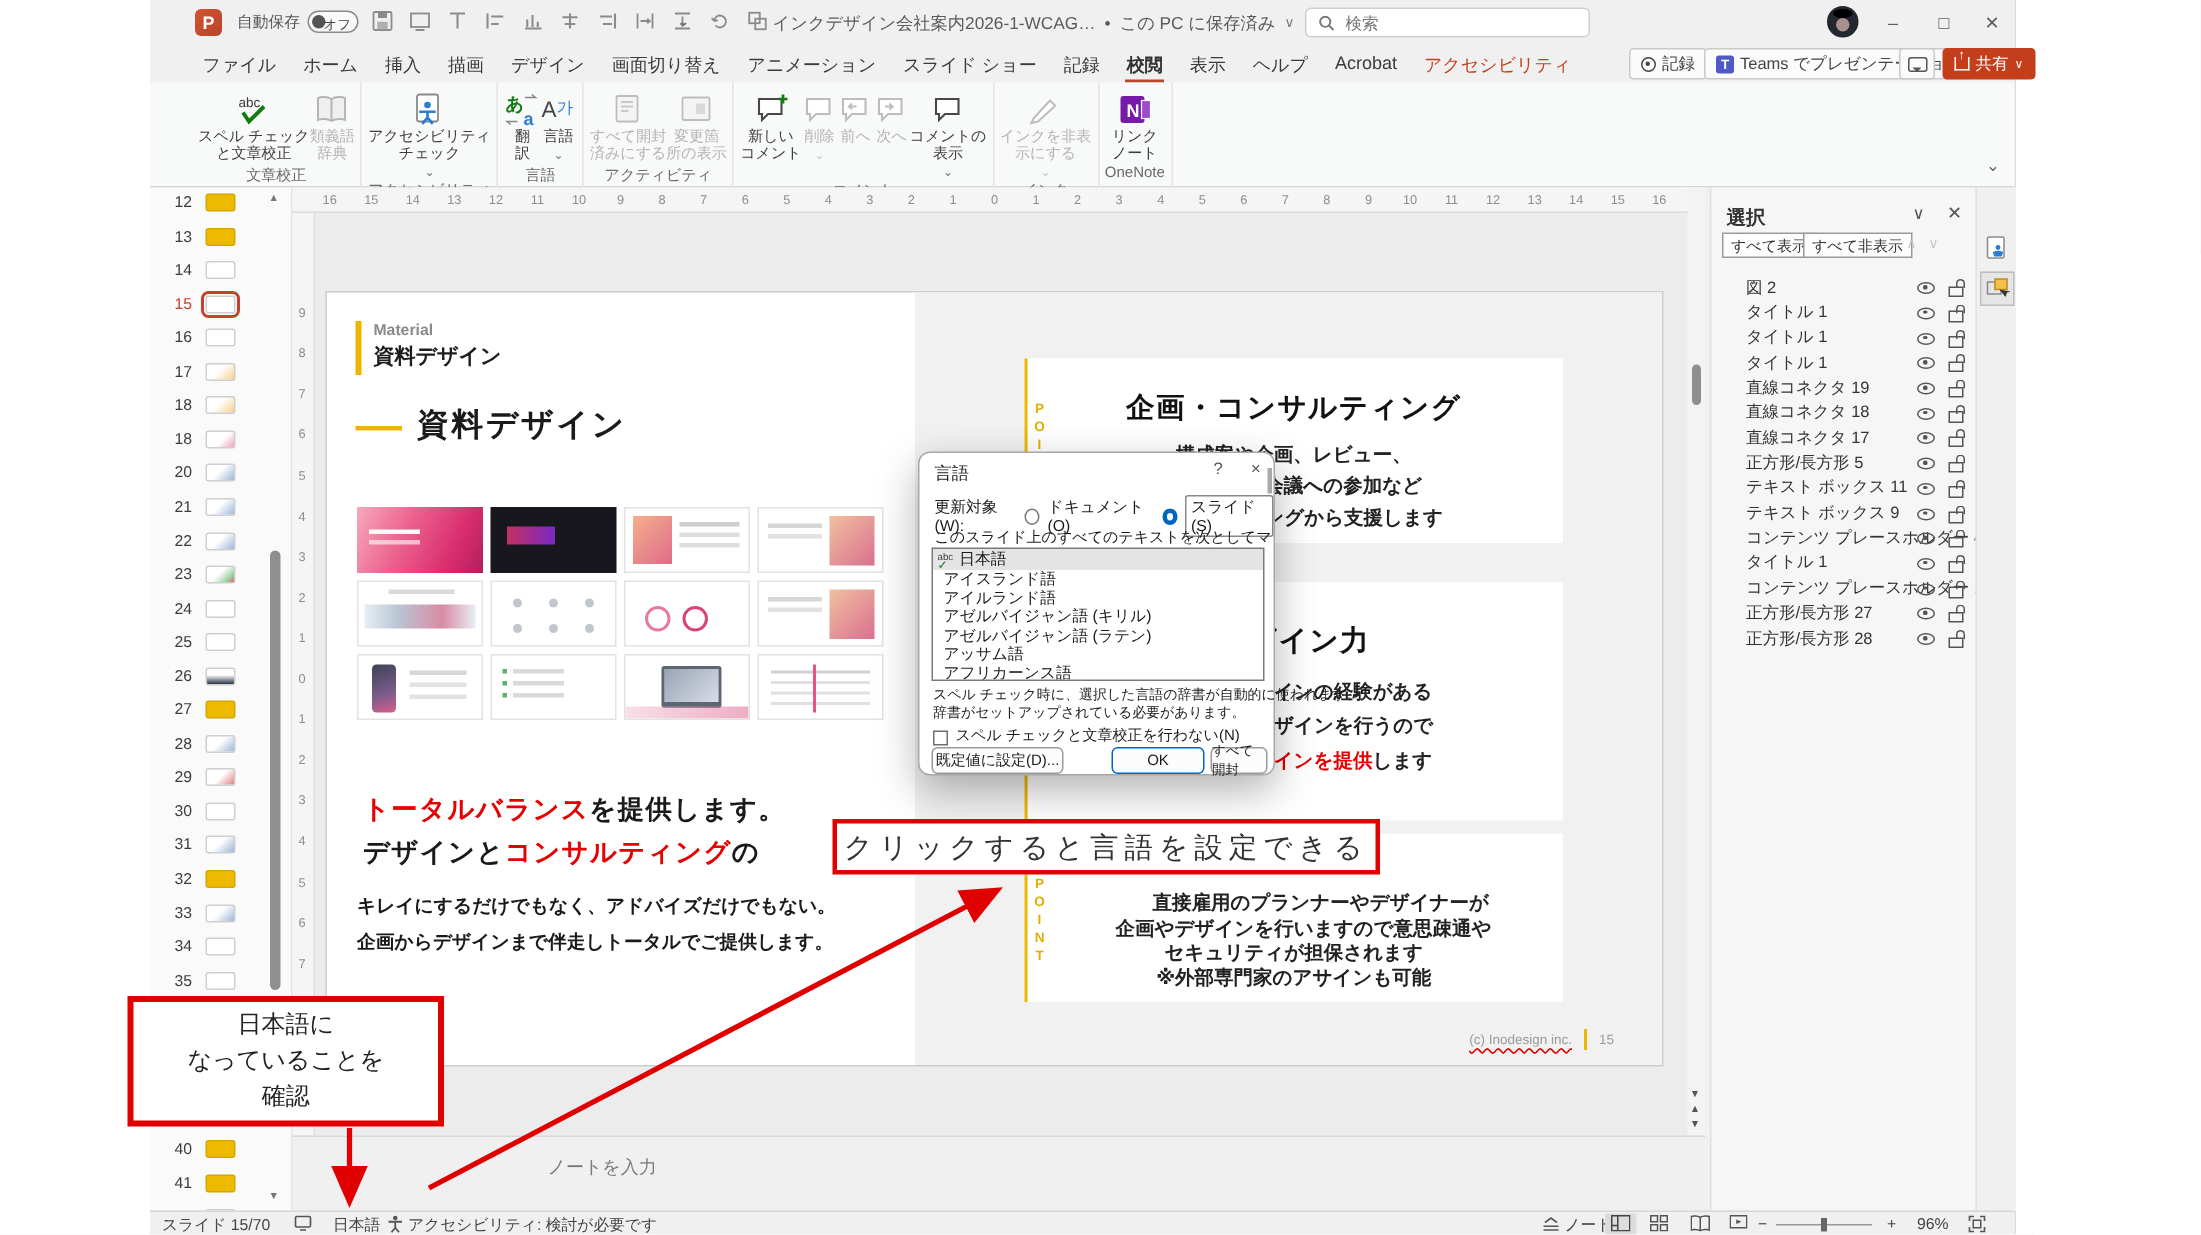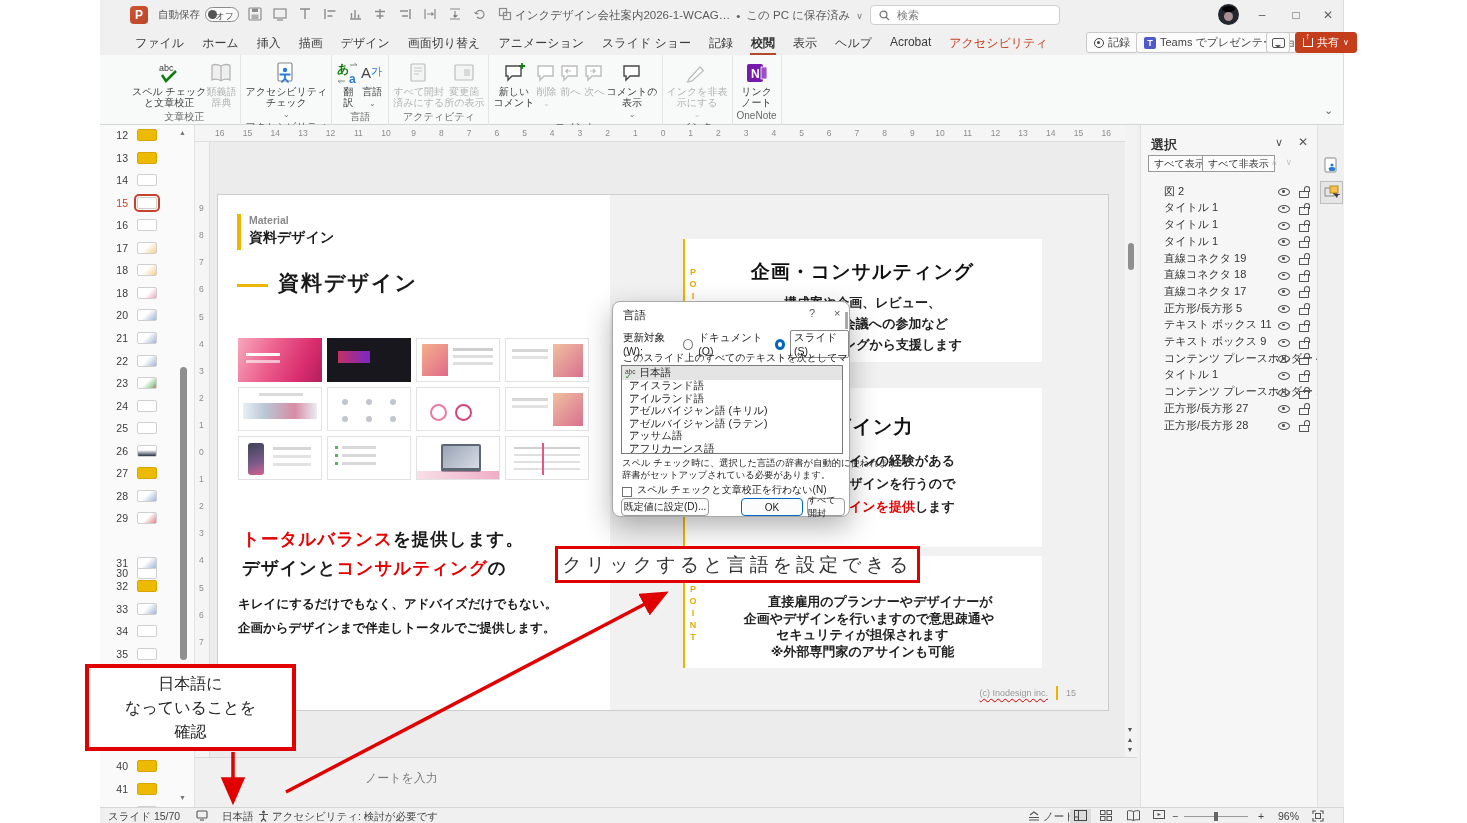--- a/index.html
+++ b/index.html
@@ -553,21 +553,21 @@
           <span class="tbox tv-yellow"></span>
         </div>
         <div class="titem" style="top: 363.8px;">
           <span class="tnum">28</span>
           <span class="tbox tv-blue"></span>
         </div>
         <div class="titem" style="top: 386.35px;">
           <span class="tnum">29</span>
           <span class="tbox tv-red"></span>
         </div>
-        <div class="titem" style="top: 408.9px; margin-top: 32px;">
+        <div class="titem" style="top: 408.9px;">
           <span class="tnum">30</span>
           <span class="tbox tv-plain"></span>
         </div>
         <div class="titem" style="top: 431.45px;">
           <span class="tnum">31</span>
           <span class="tbox tv-blue"></span>
         </div>
         <div class="titem" style="top: 454px;">
           <span class="tnum">32</span>
           <span class="tbox tv-yellow"></span>

